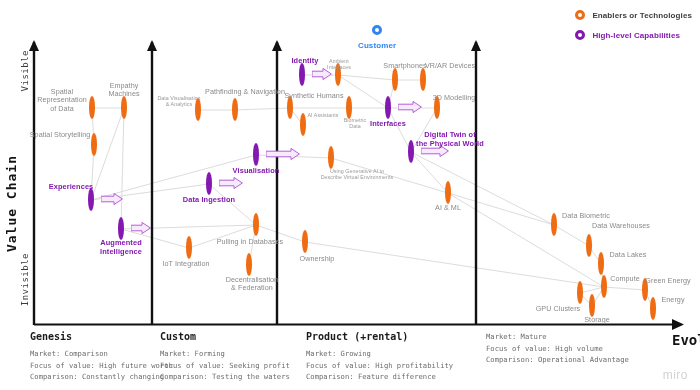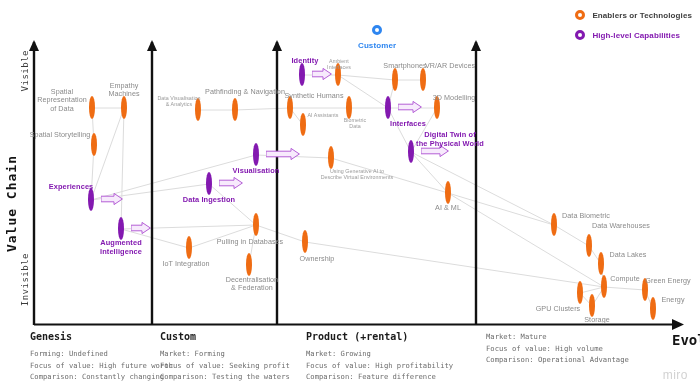--- a/index.html
+++ b/index.html
@@ -202,21 +202,21 @@
     <div class="nlabel" style="left: 314px; top: 92px; text-align: center;">Synthetic Humans</div>
     <div class="node" style="left: 303px; top: 125px;"><span class="ring"></span></div>
     <div class="nlabel tiny" style="left: 323px; top: 112px; text-align: center;">AI Assistants</div>
     <div class="node" style="left: 349px; top: 108px;"><span class="ring"></span></div>
     <div class="nlabel tiny" style="left: 355px; top: 117px; text-align: center;">Biometric
 Data</div>
     <div class="node cap" style="left: 388px; top: 108px;"><span class="ring"></span></div>
     <div class="marrow" style="left: 398px; top: 108px;"><svg width="24" height="12" viewBox="0 0 24 12">
         <path d="M0,3.2 L15,3.2 L15,0.4 L23.4,6 L15,11.6 L15,8.8 L0,8.8 Z" fill="#f7eafc" stroke="#b45fd6" stroke-width="1"></path>
       </svg></div>
-    <div class="nlabel caplab" style="left: 388px; top: 120px; text-align: left; margin-left: 20px;">Interfaces</div>
+    <div class="nlabel caplab" style="left: 388px; top: 120px; text-align: left;">Interfaces</div>
     <div class="node" style="left: 437px; top: 108px;"><span class="ring"></span></div>
     <div class="nlabel" style="left: 454px; top: 94px; text-align: center;">3D Modelling</div>
     <div class="node cap" style="left: 411px; top: 152px;"><span class="ring"></span></div>
     <div class="marrow" style="left: 421px; top: 152px;"><svg width="28" height="12" viewBox="0 0 28 12">
         <path d="M0,3.2 L19,3.2 L19,0.4 L27.4,6 L19,11.6 L19,8.8 L0,8.8 Z" fill="#f7eafc" stroke="#b45fd6" stroke-width="1"></path>
       </svg></div>
     <div class="nlabel caplab" style="left: 450px; top: 131px; text-align: center;">Digital Twin of
 the Physical World</div>
     <div class="node" style="left: 331px; top: 158px;"><span class="ring"></span></div>
     <div class="nlabel tiny" style="left: 357px; top: 168px; text-align: center;">Using Generative AI to
@@ -259,21 +259,21 @@
   <span class="customer-label">Customer</span>
 </div>
 
 <div class="vaxis-title" style="left:4px;top:155px;">Value  Chain</div>
 <div class="vaxis-sub" style="left:20px;top:50px;">Visible</div>
 <div class="vaxis-sub" style="left:20px;top:253px;">Invisible</div>
 <div class="evo-title" style="left:624px;top:332px;margin-left:48px;">Evolution</div>
 
 <div class="stage" style="left:30px;top:331px;">
   <div class="stage-name">Genesis</div>
-  <div class="stage-line">Forming: Undefined</div>
+  <div class="stage-line">Market: Comparison</div>
   <div class="stage-line">Focus of value: High future worth</div>
   <div class="stage-line">Comparison: Constantly changing</div>
 </div>
 <div class="stage" style="left:160px;top:331px;">
   <div class="stage-name">Custom</div>
   <div class="stage-line">Market: Forming</div>
   <div class="stage-line">Focus of value: Seeking profit</div>
   <div class="stage-line">Comparison: Testing the waters</div>
 </div>
 <div class="stage" style="left:306px;top:331px;">

